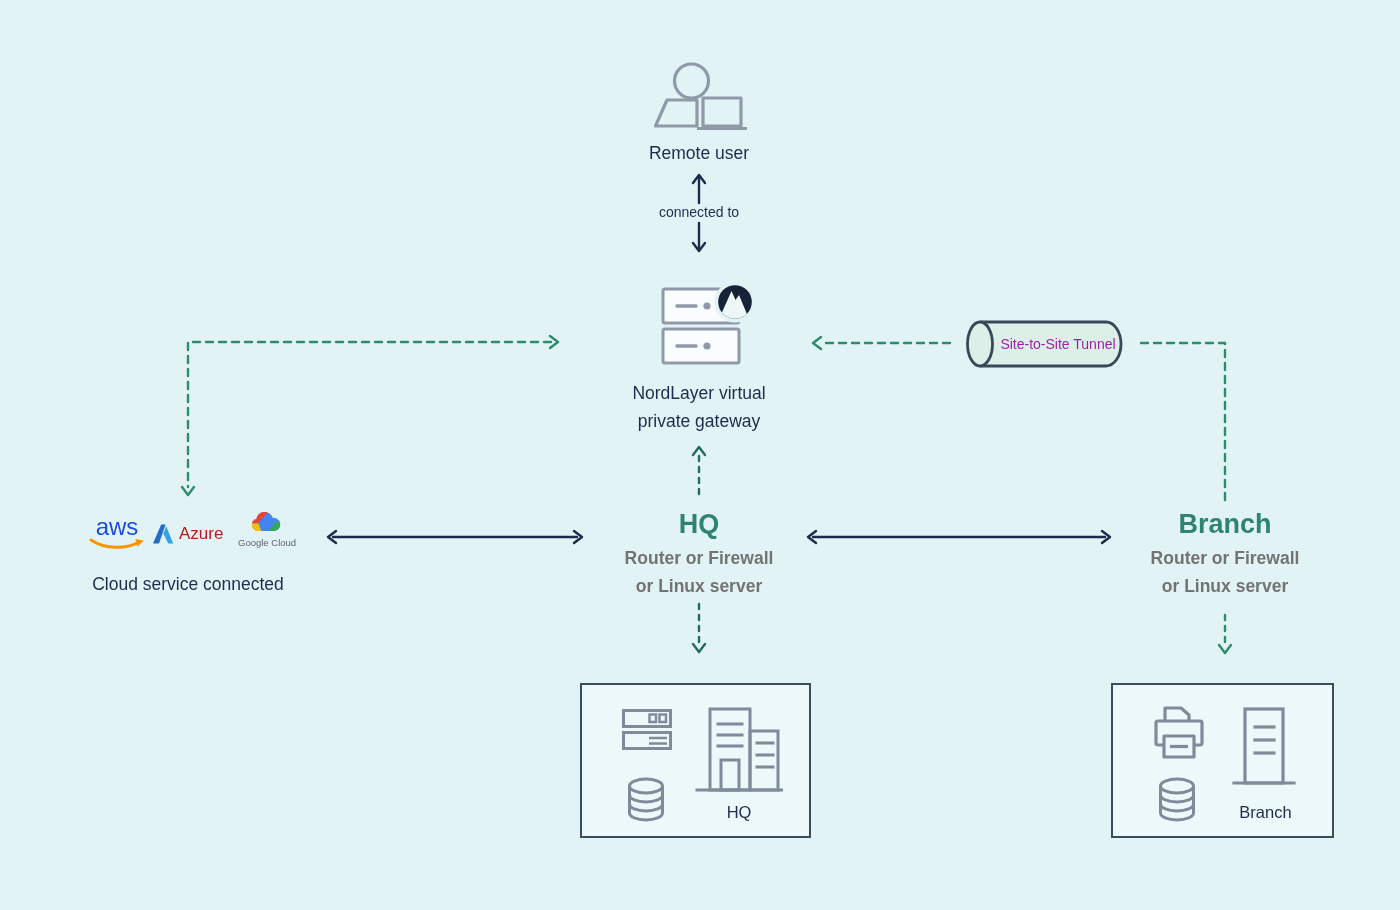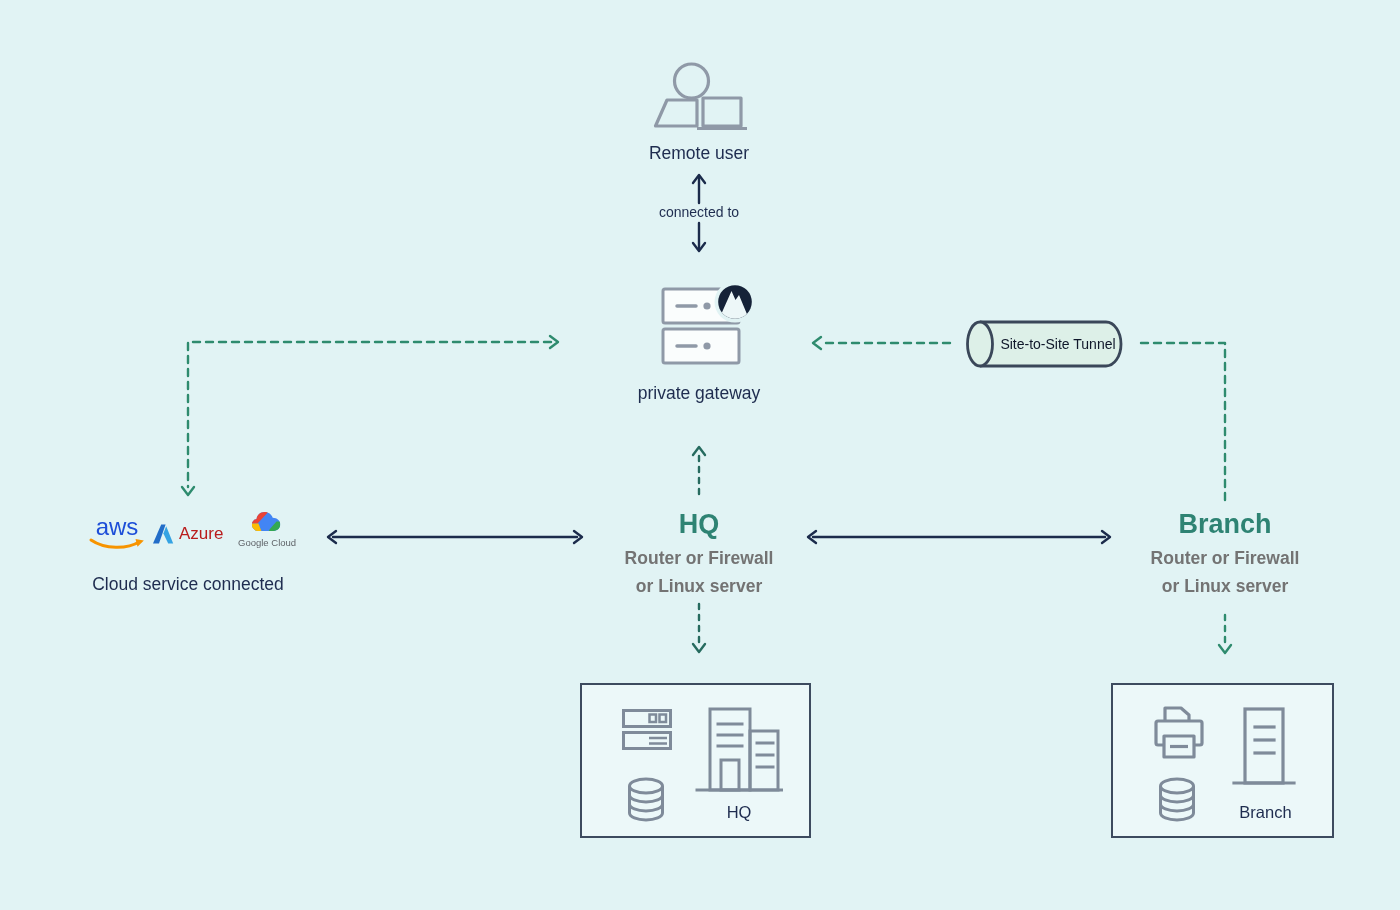--- a/index.html
+++ b/index.html
@@ -8,21 +8,21 @@
     position:relative;width:1400px;height:910px;overflow:hidden;
     background:#e1f3f4;
     font-family:"Liberation Sans", sans-serif;
   }
   .abs{position:absolute;}
   .center{text-align:center;}
   .lbl{color:#1e2c4f;font-size:17.5px;font-weight:500;line-height:28px;}
   .lbl-sm{color:#1e2c4f;font-size:14px;font-weight:400;line-height:18px;text-align:center;}
   .teal-title{color:#2e8373;font-size:27px;font-weight:700;line-height:32px;}
   .teal-sub{color:#737373;font-size:17.5px;font-weight:700;line-height:28px;}
-  .tunnel-text{color:#0f172a;font-size:14px;font-weight:500;white-space:nowrap;}
+  .tunnel-text{color:#a21caf;font-size:14px;font-weight:500;white-space:nowrap;}
   .site-box{
     position:absolute;border:2px solid #3d4b5f;background:#ecf8f9;box-sizing:border-box;
   }
   .box-lbl{color:#1e2c4f;font-size:16.5px;font-weight:400;}
   .aws-text{color:#1d4ed8;font-size:24px;font-weight:400;line-height:24px;letter-spacing:0px;display:block;text-align:center;}
   .azure-text{color:#b91c1c;font-size:17px;font-weight:500;margin-left:5px;}
   .gcloud-text{color:#5f6368;font-size:9.5px;font-weight:400;display:block;text-align:right;margin-top:1px;white-space:nowrap;}
   svg{display:block;}
   #arrow-layer{position:absolute;left:0;top:0;pointer-events:none;}
 </style>
@@ -114,20 +114,21 @@
       <circle cx="54" cy="25" r="3.6" fill="#8f99a7"></circle>
       <circle cx="54" cy="65" r="3.6" fill="#8f99a7"></circle>
       <circle cx="82" cy="21" r="20.5" fill="#e1f3f4"></circle>
       <g>
         <circle cx="82" cy="21" r="16.8" fill="#152238"></circle>
         <path d="M66,38 L78.5,10 L82.5,19 L86,14 L96,38 Z" fill="#edf7f8" clip-path="url(#nordclip)"></path>
       </g>
     </svg>
   </div>
   <div class="abs center" style="left:599px;top:379px;width:200px;">
+    <span class="lbl" style="display:block;">NordLayer virtual</span>
     <span class="lbl" style="display:block;">private gateway</span>
   </div>
 
   <div class="abs" style="left:954px;top:319px;width:185px;height:50px;">
     <svg width="185" height="50" viewBox="0 0 185 50">
       <path d="M26,3 L152,3 A 15,22 0 0 1 152,47 L26,47" fill="#ddf0e8" stroke="#3a4759" stroke-width="2.8"></path>
       <ellipse cx="26" cy="25" rx="12.5" ry="22" fill="#ddf0e8" stroke="#3a4759" stroke-width="2.8"></ellipse>
     </svg>
     <div class="abs center tunnel-text" style="left:38px;top:17px;width:132px;">Site-to-Site Tunnel</div>
   </div>

